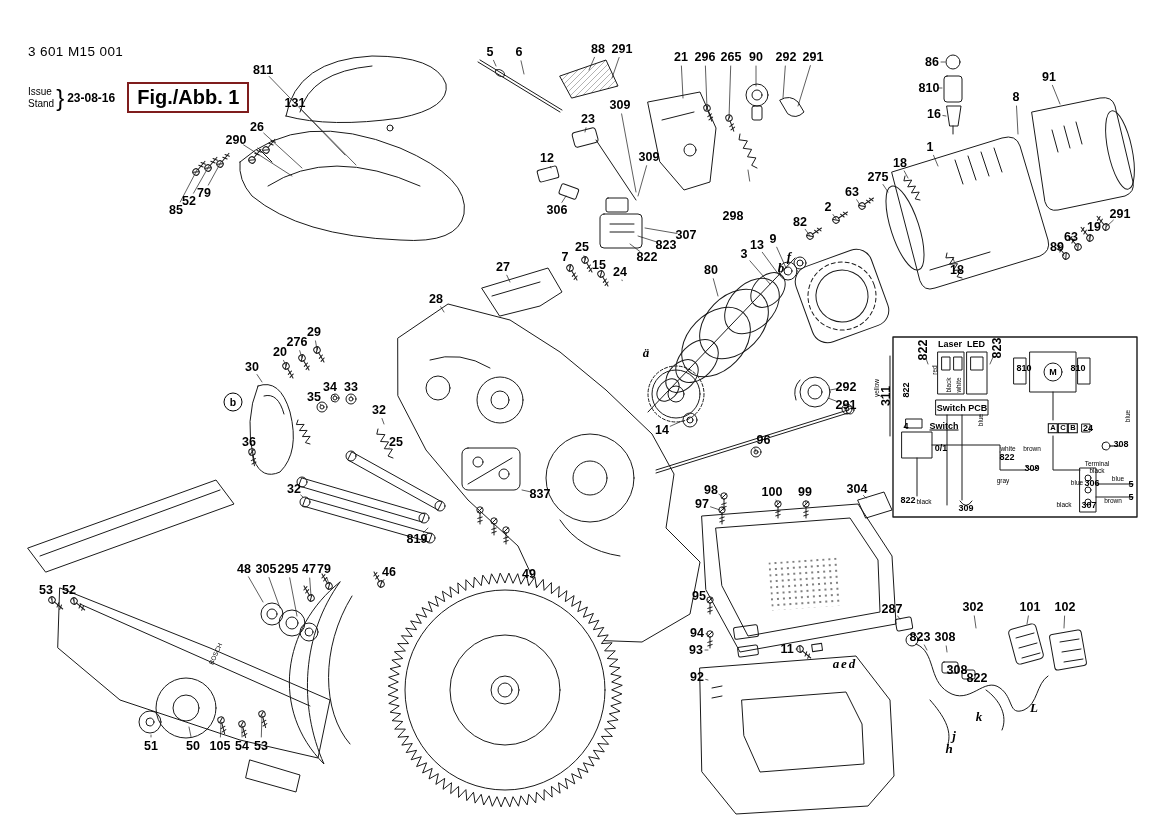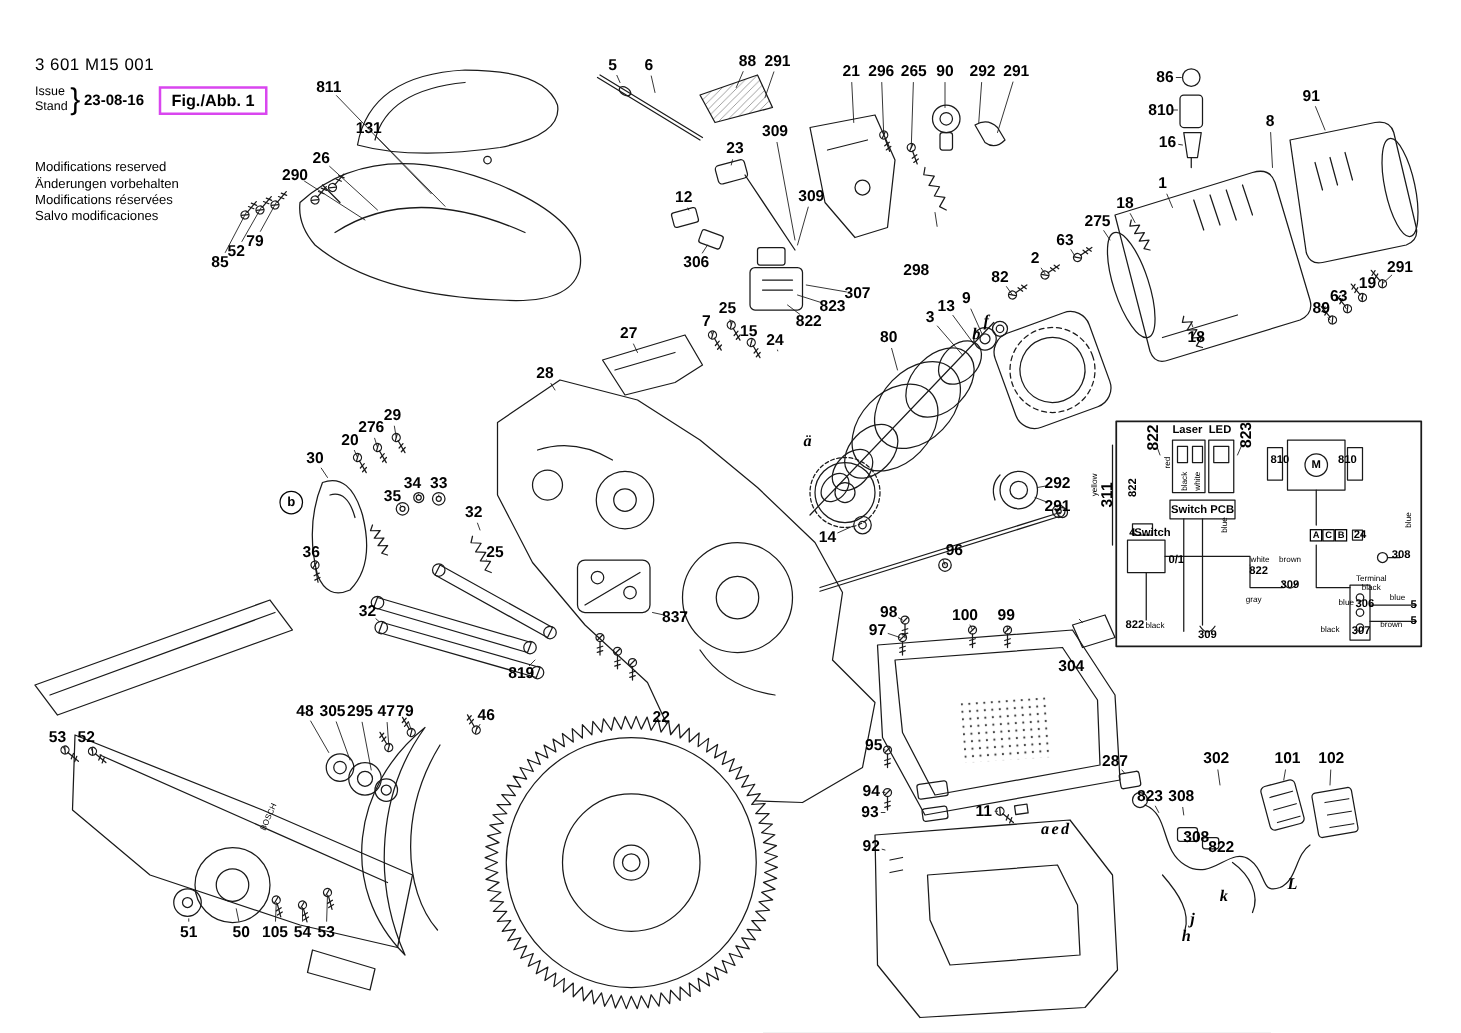--- a/index.html
+++ b/index.html
@@ -9,25 +9,25 @@
   #labels{position:absolute;left:0;top:0;width:100%;height:100%;pointer-events:none;}
   .lbl{position:absolute;font-weight:bold;font-size:12.5px;line-height:1;white-space:nowrap;color:#000;}
   .lbl.letter{font-family:"Liberation Serif",serif;font-style:italic;font-size:13px;}
   .lbl.small{font-size:9px;}
   .lbl.tiny{font-size:6.5px;font-weight:normal;}
   .lbl.circled{width:17px;height:17px;border:1.7px solid #000;border-radius:50%;
                display:flex;align-items:center;justify-content:center;font-size:10.5px;}
   .lbl.boxed{border:1px solid #000;padding:0 1.5px;font-size:7.5px;}
   #header{position:absolute;left:28px;top:44px;}
   .pn{font-size:13.5px;letter-spacing:.4px;}
-  .issue-row{display:flex;align-items:center;margin-top:7px;}
+  .issue-row{display:flex;align-items:center;margin-top:23px;}
   .issue-col{font-size:10px;line-height:1.2;}
   .brace{font-size:24px;font-weight:300;margin:0 3px 0 2px;}
   .date{font-size:12px;font-weight:bold;}
-  .figbox{border:2px solid #d946ef;padding:2px 8px;font-size:13px;font-weight:bold;margin-left:12px;}
+  .figbox{border:2px solid #7f1d1d;padding:2px 8px;font-size:20px;font-weight:bold;margin-left:12px;}
   #notes{position:absolute;left:28px;top:128px;font-size:10.5px;line-height:1.25;}
 </style>
 </head>
 <body>
 
 <div id="stage">
 
 <svg id="drawing" width="1169" height="826" viewBox="0 0 1169 826">
   <defs>
     <pattern id="dots" width="6" height="6" patternUnits="userSpaceOnUse">
@@ -767,31 +767,31 @@
       <div class="lbl" style="left: 249px; top: 442px; transform: translate(-50%, -50%);">36</div>
       <div class="lbl letter" style="left: 646px; top: 352px; transform: translate(-50%, -50%);">ä</div>
       <div class="lbl" style="left: 846px; top: 387px; transform: translate(-50%, -50%);">292</div>
       <div class="lbl" style="left: 846px; top: 405px; transform: translate(-50%, -50%);">291</div>
       <div class="lbl" style="left: 662px; top: 430px; transform: translate(-50%, -50%);">14</div>
       <div class="lbl" style="left: 752px; top: 440px; transform: translate(-50%, -50%); padding-left: 23px;">96</div>
       <div class="lbl" style="left: 711px; top: 490px; transform: translate(-50%, -50%);">98</div>
       <div class="lbl" style="left: 702px; top: 504px; transform: translate(-50%, -50%);">97</div>
       <div class="lbl" style="left: 772px; top: 492px; transform: translate(-50%, -50%);">100</div>
       <div class="lbl" style="left: 805px; top: 492px; transform: translate(-50%, -50%);">99</div>
-      <div class="lbl" style="left: 857px; top: 489px; transform: translate(-50%, -50%); margin-top: 44px;">304</div>
+      <div class="lbl" style="left: 857px; top: 489px; transform: translate(-50%, -50%);">304</div>
       <div class="lbl" style="left: 540px; top: 494px; transform: translate(-50%, -50%);">837</div>
       <div class="lbl" style="left: 417px; top: 539px; transform: translate(-50%, -50%);">819</div>
       <div class="lbl" style="left: 294px; top: 489px; transform: translate(-50%, -50%);">32</div>
       <div class="lbl" style="left: 244px; top: 569px; transform: translate(-50%, -50%);">48</div>
       <div class="lbl" style="left: 266px; top: 569px; transform: translate(-50%, -50%);">305</div>
       <div class="lbl" style="left: 288px; top: 569px; transform: translate(-50%, -50%);">295</div>
       <div class="lbl" style="left: 309px; top: 569px; transform: translate(-50%, -50%);">47</div>
       <div class="lbl" style="left: 324px; top: 569px; transform: translate(-50%, -50%);">79</div>
       <div class="lbl" style="left: 389px; top: 572px; transform: translate(-50%, -50%);">46</div>
-      <div class="lbl" style="left: 529px; top: 574px; transform: translate(-50%, -50%);">22</div>
+      <div class="lbl" style="left: 529px; top: 574px; transform: translate(-50%, -50%);">49</div>
       <div class="lbl" style="left: 46px; top: 590px; transform: translate(-50%, -50%);">53</div>
       <div class="lbl" style="left: 69px; top: 590px; transform: translate(-50%, -50%);">52</div>
       <div class="lbl" style="left: 699px; top: 596px; transform: translate(-50%, -50%);">95</div>
       <div class="lbl" style="left: 697px; top: 633px; transform: translate(-50%, -50%); text-align: right;">94</div>
       <div class="lbl" style="left: 696px; top: 650px; transform: translate(-50%, -50%);">93</div>
       <div class="lbl" style="left: 697px; top: 677px; transform: translate(-50%, -50%);">92</div>
       <div class="lbl" style="left: 787px; top: 649px; transform: translate(-50%, -50%);">11</div>
       <div class="lbl" style="left: 892px; top: 609px; transform: translate(-50%, -50%);">287</div>
       <div class="lbl" style="left: 920px; top: 637px; transform: translate(-50%, -50%);">823</div>
       <div class="lbl" style="left: 945px; top: 637px; transform: translate(-50%, -50%);">308</div>
@@ -822,21 +822,21 @@
       <div class="lbl tiny" style="left: 877px; top: 388px; transform: translate(-50%, -50%) rotate(-90deg);">yellow</div>
       <div class="lbl tiny" style="left: 935px; top: 370px; transform: translate(-50%, -50%) rotate(-90deg);">red</div>
       <div class="lbl tiny" style="left: 949px; top: 385px; transform: translate(-50%, -50%) rotate(-90deg);">black</div>
       <div class="lbl tiny" style="left: 959px; top: 385px; transform: translate(-50%, -50%) rotate(-90deg);">white</div>
       <div class="lbl tiny" style="left: 981px; top: 420px; transform: translate(-50%, -50%) rotate(-90deg);">blue</div>
       <div class="lbl small" style="left: 1024px; top: 368px; transform: translate(-50%, -50%);">810</div>
       <div class="lbl small" style="left: 1078px; top: 368px; transform: translate(-50%, -50%);">810</div>
       <div class="lbl small" style="left: 1053px; top: 372px; transform: translate(-50%, -50%);">M</div>
       <div class="lbl small" style="left: 962px; top: 408px; transform: translate(-50%, -50%);">Switch PCB</div>
       <div class="lbl small" style="left: 906px; top: 426px; transform: translate(-50%, -50%);">4</div>
-      <div class="lbl small" style="left: 922px; top: 426px; transform: translate(-50%, -50%);">Switch</div>
+      <div class="lbl small" style="left: 944px; top: 426px; transform: translate(-50%, -50%); text-decoration: underline;">Switch</div>
       <div class="lbl small" style="left: 917px; top: 448px; transform: translate(-50%, -50%); margin-left: 24px;">0/1</div>
       <div class="lbl boxed" style="left: 1053px; top: 428px; transform: translate(-50%, -50%);">A</div>
       <div class="lbl boxed" style="left: 1063px; top: 428px; transform: translate(-50%, -50%);">C</div>
       <div class="lbl boxed" style="left: 1073px; top: 428px; transform: translate(-50%, -50%);">B</div>
       <div class="lbl small" style="left: 1088px; top: 428px; transform: translate(-50%, -50%);">24</div>
       <div class="lbl small" style="left: 1121px; top: 444px; transform: translate(-50%, -50%);">308</div>
       <div class="lbl tiny" style="left: 1128px; top: 416px; transform: translate(-50%, -50%) rotate(-90deg);">blue</div>
       <div class="lbl tiny" style="left: 1008px; top: 449px; transform: translate(-50%, -50%);">white</div>
       <div class="lbl tiny" style="left: 1032px; top: 449px; transform: translate(-50%, -50%);">brown</div>
       <div class="lbl small" style="left: 1007px; top: 457px; transform: translate(-50%, -50%);">822</div>
@@ -863,20 +863,14 @@
     <div class="issue-col">
       <div>Issue</div>
       <div>Stand</div>
     </div>
     <div class="brace">}</div>
     <div class="date">23-08-16</div>
     <div class="figbox">Fig./Abb. 1</div>
   </div>
 </div>
 
-<div id="notes">
-  <div>Modifications reserved</div>
-  <div>Änderungen vorbehalten</div>
-  <div>Modifications réservées</div>
-  <div>Salvo modificaciones</div>
+
 </div>
 
-</div>
-
 </body></html>

